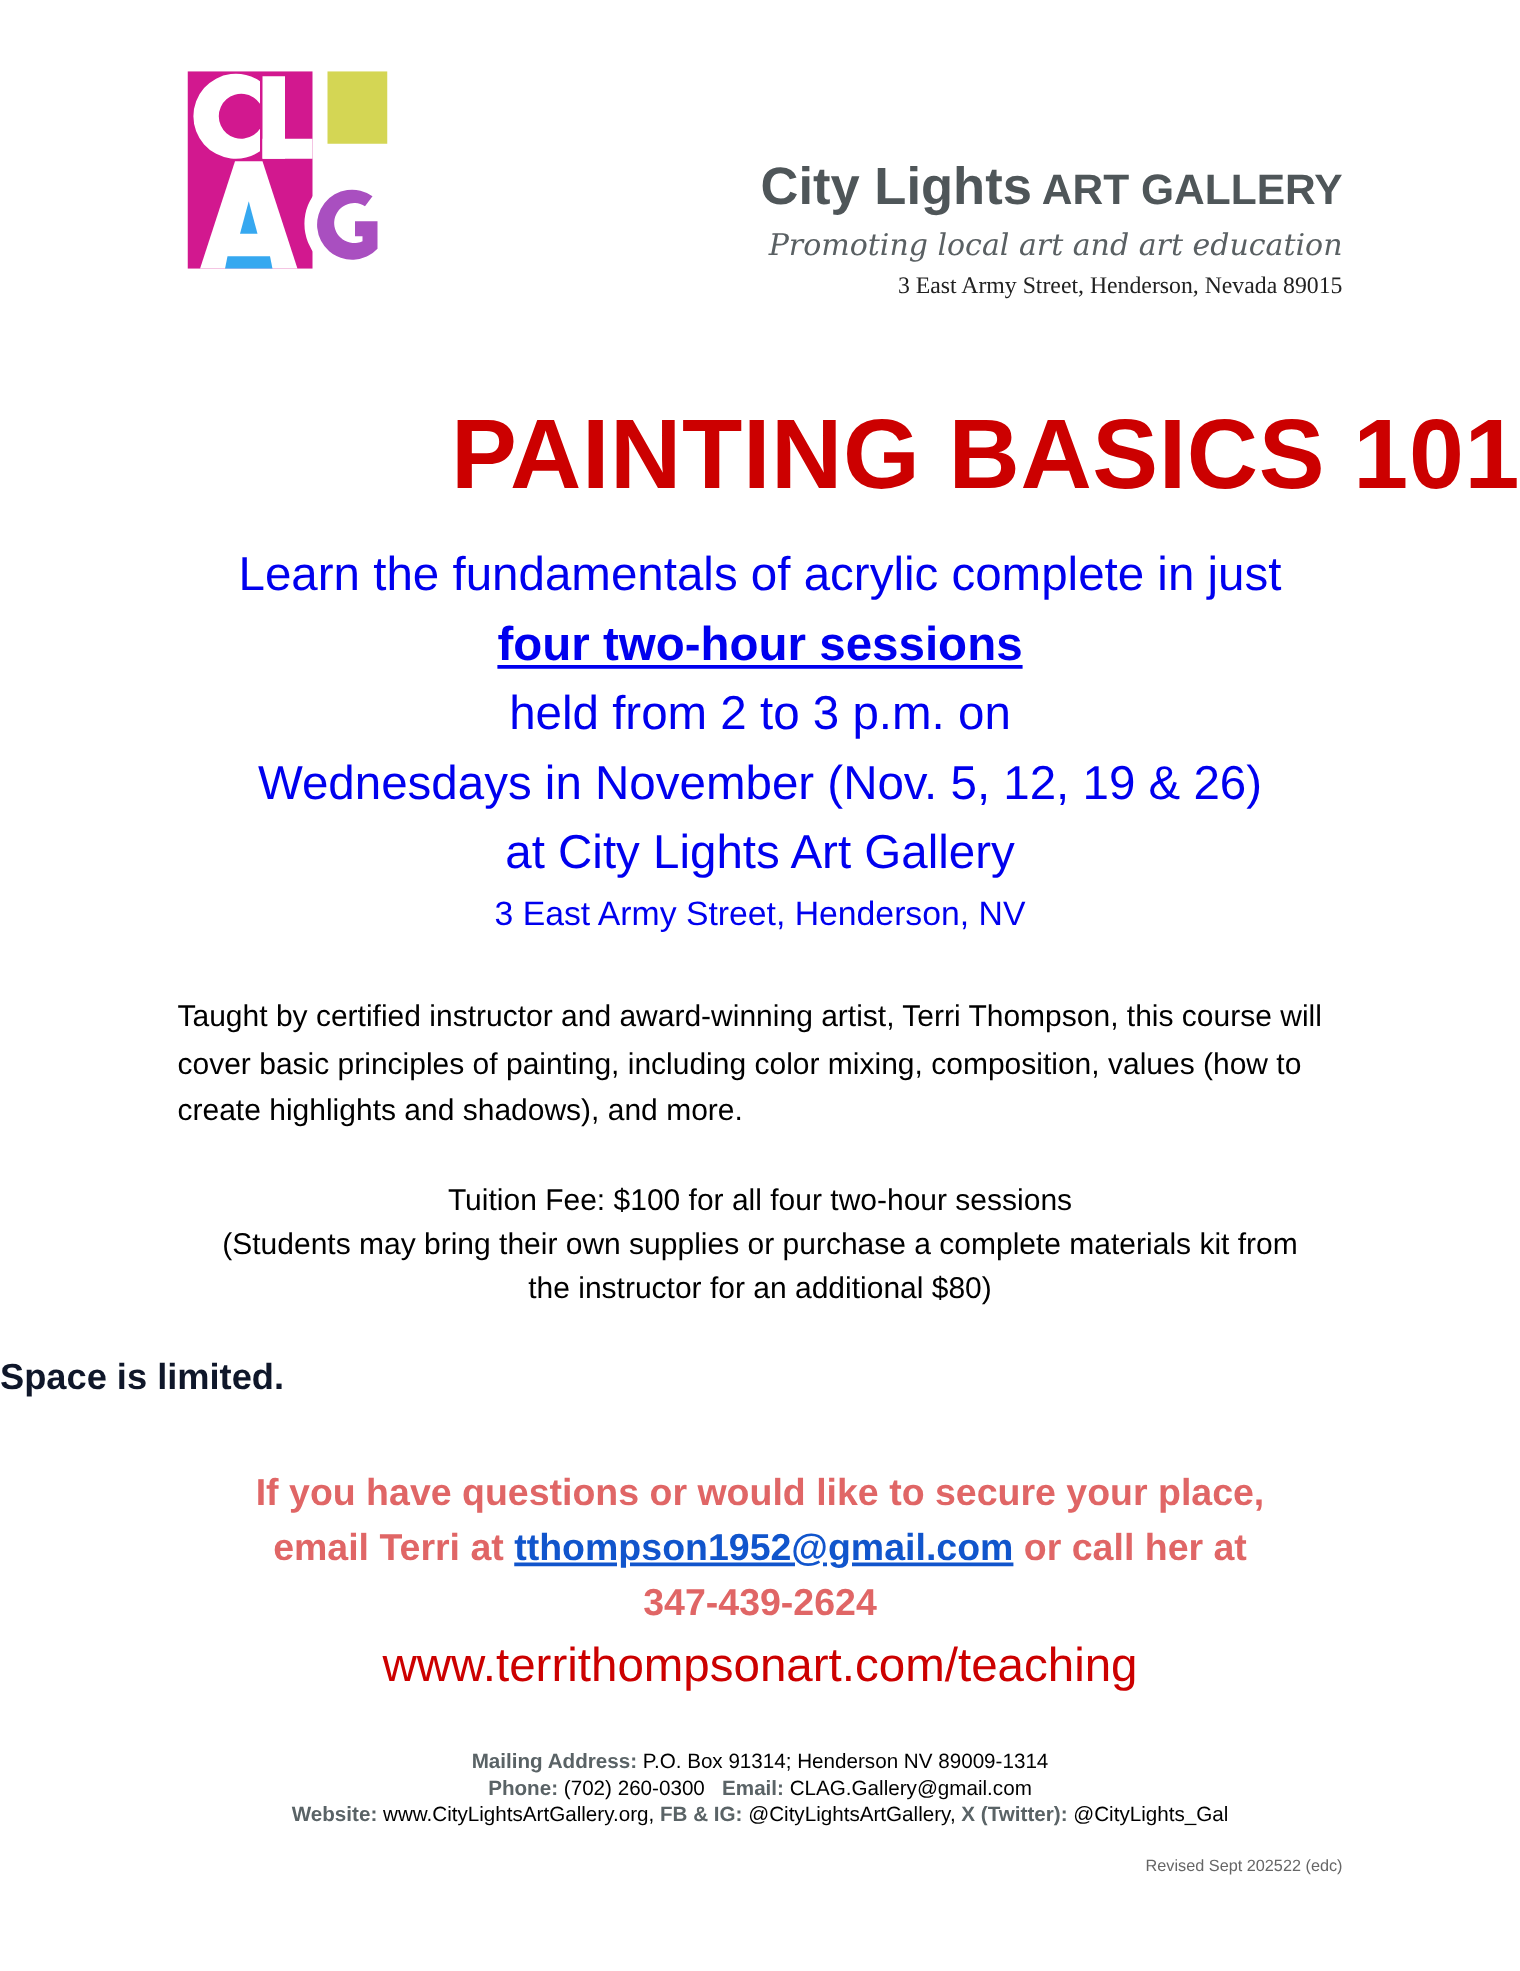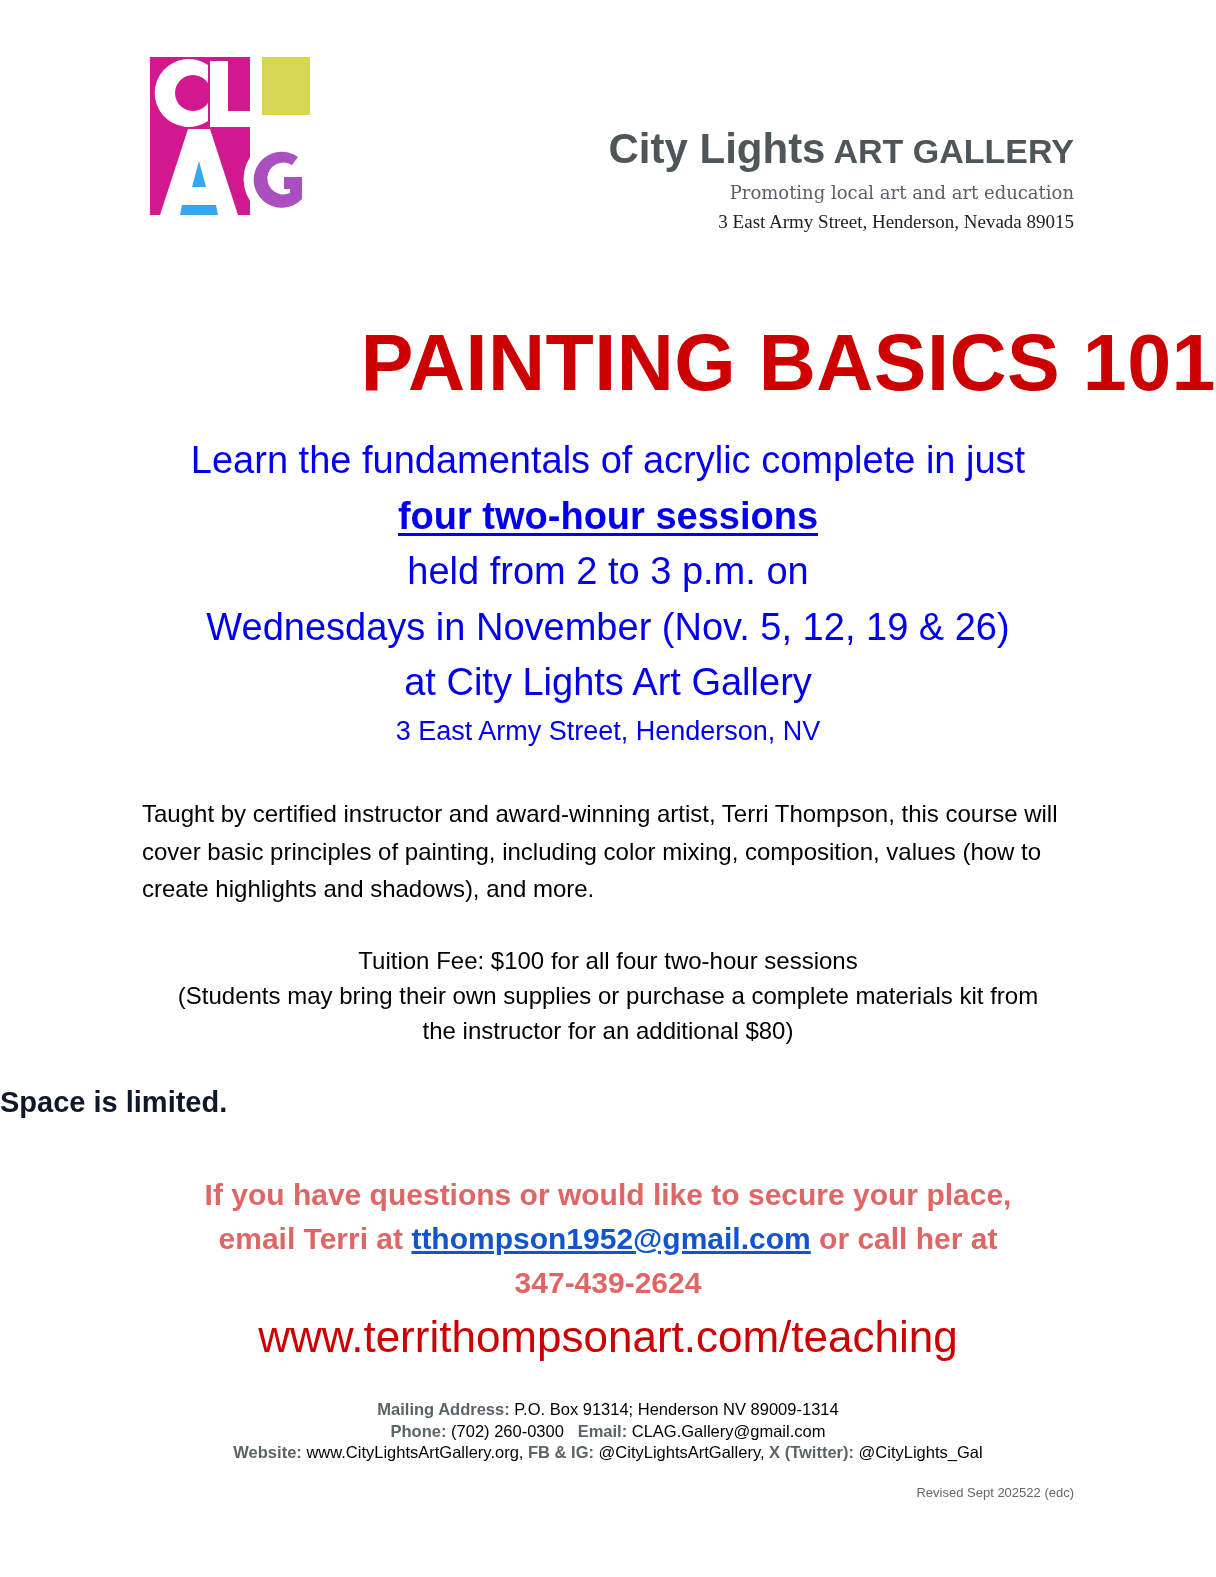--- a/index.html
+++ b/index.html
@@ -5,40 +5,40 @@
     * { margin: 0; padding: 0; box-sizing: border-box; }
     html, body { width: 1216px; height: 1577px; background: #ffffff; overflow: hidden; }
     body { position: relative; font-family: "Liberation Sans", sans-serif; }
 
     .logo { position: absolute; left: 150px; top: 57px; width: 160px; height: 158px; }
 
     .gallery-header { position: absolute; right: 142px; top: 128px; text-align: right; }
     .gallery-name { color: #4f5659; font-family: "Liberation Sans", sans-serif; font-weight: bold; white-space: nowrap; line-height: 1; }
     .gallery-name .city { font-size: 42px; }
     .gallery-name .art { font-size: 34px; margin-left: 8px; }
-    .tagline { color: #5a6063; font-family: "DejaVu Serif", serif; font-size: 18px; margin-top: 12px; white-space: nowrap; }
+    .tagline { color: #5a6063; font-family: "DejaVu Serif", serif; font-style: italic; font-size: 24px; margin-top: 12px; white-space: nowrap; }
     .header-address { color: #222; font-family: "Liberation Serif", serif; font-size: 19px; margin-top: 8px; white-space: nowrap; }
 
     .title { position: absolute; left: 0; width: 1216px; top: 323px; text-align: right; color: #cc0000; font-weight: bold; font-size: 79px; line-height: 1; letter-spacing: 0.5px; }
 
     .blue-block { position: absolute; left: 0; width: 1216px; top: 433px; text-align: center; color: #0000ee; }
     .blue-line { font-size: 38px; line-height: 55.5px; white-space: nowrap; }
     .blue-line.bold-u { font-weight: bold; text-decoration: underline; text-underline-offset: 4px; }
     .blue-small { font-size: 27px; line-height: 40px; }
 
     .description { position: absolute; left: 142px; top: 795px; width: 920px; color: #000; font-size: 24px; line-height: 37.5px; }
 
     .tuition { position: absolute; left: 0; width: 1216px; top: 943px; text-align: center; color: #000; font-size: 24px; line-height: 35px; }
 
     .limited { position: absolute; left: 0; width: 1216px; top: 1086px; color: #0f172a; font-size: 29px; font-weight: bold; }
 
     .contact { position: absolute; left: 0; width: 1216px; top: 1173px; text-align: center; color: #e06666; font-size: 30px; font-weight: bold; line-height: 44px; }
     .contact a { color: #1155cc; text-decoration: underline; }
 
-    .website { position: absolute; left: 0; width: 1216px; top: 1312px; text-align: center; color: #cc0000; font-size: 44px; }
+    .website { position: absolute; left: 0; width: 1216px; top: 1312px; text-align: center; color: #cc0000; font-size: 38px; }
 
     .footer { position: absolute; left: 0; width: 1216px; top: 1399px; text-align: center; font-size: 16.5px; line-height: 21.5px; color: #000; }
     .footer .lbl { color: #5a6366; font-weight: bold; }
     .footer .line1 { color: #5a6366; font-weight: bold; }
     .revised { position: absolute; right: 142px; top: 1485px; color: #666; font-size: 13px; }
   </style>
 </head>
 <body>
 
 <svg class="logo" viewBox="0 0 160 158" xmlns="http://www.w3.org/2000/svg">

